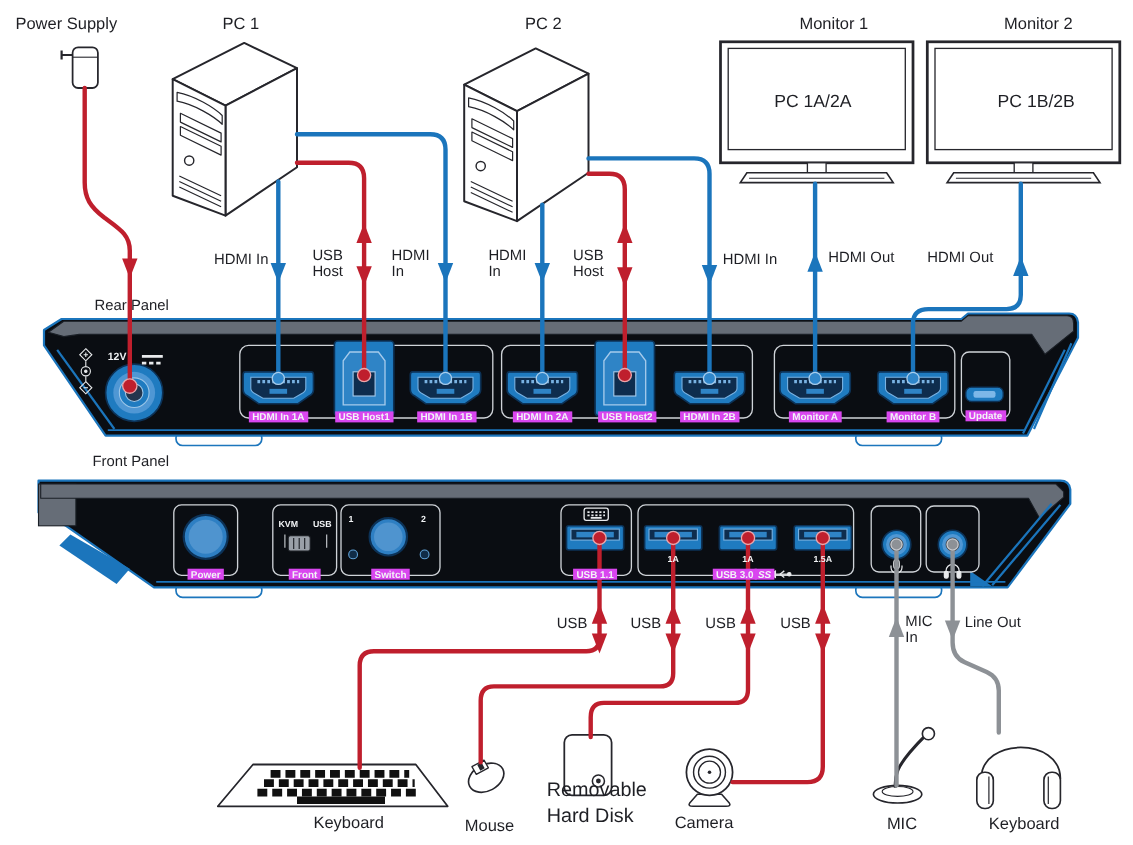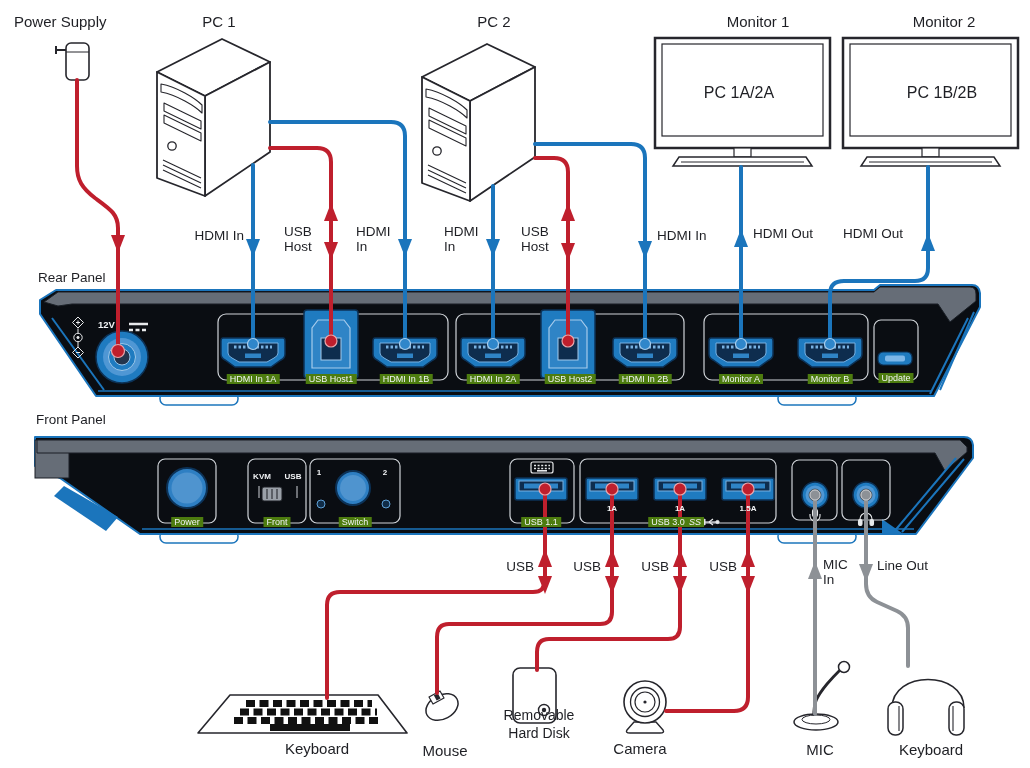--- a/index.html
+++ b/index.html
@@ -1,28 +1,28 @@
 <!DOCTYPE html>
 <html><head>
 <meta charset="utf-8">
 <style>
   html,body{margin:0;padding:0;background:#fff;}
   .stage{position:relative;width:1030px;height:768px;background:#ffffff;
          font-family:"Liberation Sans",sans-serif;color:#1e1f24;overflow:hidden;}
   svg{position:absolute;left:0;top:0;}
   .lbl{position:absolute;font-size:13.5px;line-height:1.12;}
   .lbl-lg{position:absolute;font-size:15px;white-space:nowrap;text-align:center;}
-  .lbl-md{position:absolute;font-size:14px;line-height:1.25;text-align:center;}
-  .sec{position:absolute;font-size:13.5px;white-space:nowrap;}
+  .lbl-md{position:absolute;font-size:18px;line-height:1.25;}
+  .sec{position:absolute;font-size:13.5px;white-space:nowrap;margin-left:48px;}
   .screen{position:absolute;font-size:16px;text-align:center;}
   .ctr{transform:translateX(-50%);}
   .rt{text-align:right;}
   .nw{white-space:nowrap;}
-  .plabel{position:absolute;font-size:9px;font-weight:normal;color:#f2f4f6;
-          background:#4d7c0f;padding:0 3px;white-space:nowrap;transform:translateX(-50%);}
+  .plabel{position:absolute;font-size:9px;font-weight:bold;color:#f2f4f6;
+          background:#d946ef;padding:0 3px;white-space:nowrap;transform:translateX(-50%);}
   .tiny{position:absolute;font-size:8px;font-weight:bold;color:#f2f4f6;
         white-space:nowrap;transform:translateX(-50%);}
   .v12{position:absolute;font-size:9.5px;font-weight:bold;color:#f2f4f6;white-space:nowrap;text-align:center;}
   .ss{font-style:italic;}
 </style>
 </head>
 <body>
 
 <div class="stage">
 

